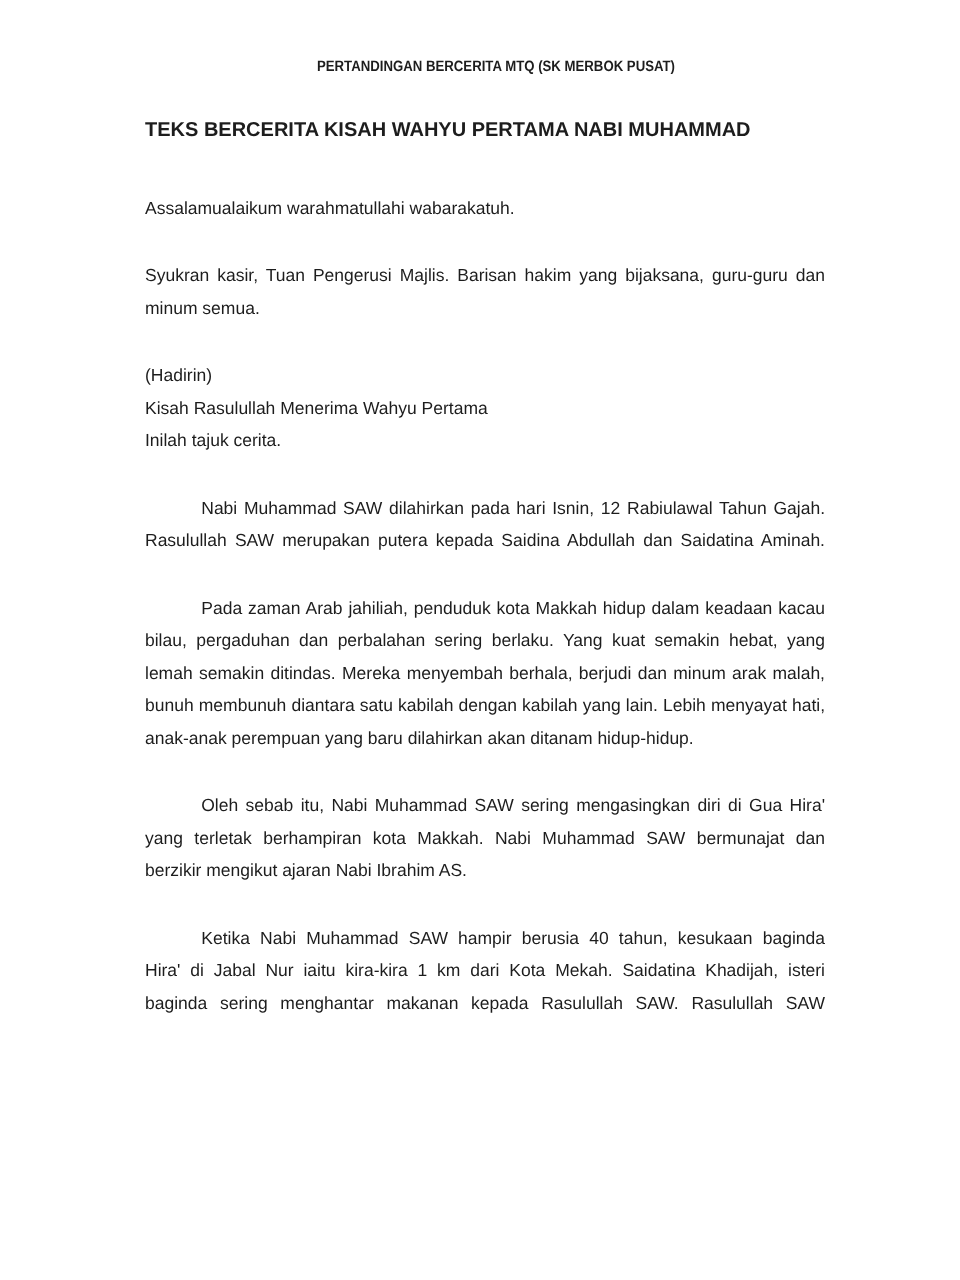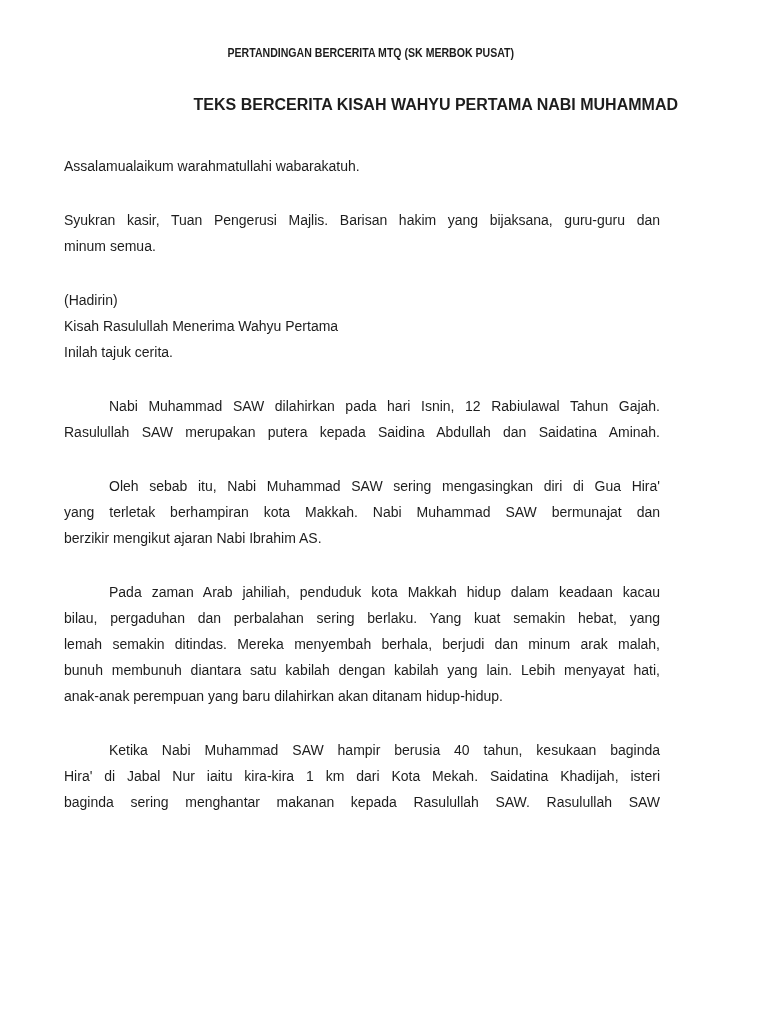--- a/index.html
+++ b/index.html
@@ -11,38 +11,38 @@
     width: 768px;
     height: 1024px;
     font-family: "Liberation Sans", sans-serif;
     color: #1d1d1d;
     overflow: hidden;
   }
   .page {
     box-sizing: border-box;
     width: 768px;
     height: 1024px;
-    padding: 46px 90px 0 64px;
+    padding: 46px 90px 0 116px;
     background: #ffffff;
   }
   .doc-header {
     text-align: center;
     font-size: 12px;
     font-weight: bold;
     line-height: 15px;
     white-space: nowrap;
   }
   .doc-header .condense {
     display: inline-block;
     transform: scaleX(0.88);
     transform-origin: center;
     letter-spacing: 0px;
   }
   .doc-title {
-    text-align: right;
+    text-align: left;
     font-size: 16px;
     font-weight: bold;
     line-height: 20px;
     margin: 34px 0 38px 0;
     white-space: nowrap;
   }
   .para {
     font-size: 14px;
     line-height: 26px;
     margin: 0 18px 28px 0;
@@ -88,31 +88,31 @@
     <div class="line left">Inilah tajuk cerita.</div>
   </div>
 
   <div class="para">
     <div class="line ind">Nabi Muhammad SAW dilahirkan pada hari Isnin, 12 Rabiulawal Tahun Gajah.</div>
     <div class="line">Rasulullah SAW merupakan putera kepada Saidina Abdullah dan Saidatina Aminah.</div>
   </div>
 
 
   <div class="para">
-    <div class="line ind">Oleh sebab itu, Nabi Muhammad SAW sering mengasingkan diri di Gua Hira'</div>
-    <div class="line">yang terletak berhampiran kota Makkah. Nabi Muhammad SAW bermunajat dan</div>
-    <div class="line end">berzikir mengikut ajaran Nabi Ibrahim AS.</div>
-  </div>
-
-  <div class="para">
     <div class="line ind">Pada zaman Arab jahiliah, penduduk kota Makkah hidup dalam keadaan kacau</div>
     <div class="line">bilau, pergaduhan dan perbalahan sering berlaku. Yang kuat semakin hebat, yang</div>
     <div class="line">lemah semakin ditindas. Mereka menyembah berhala, berjudi dan minum arak malah,</div>
     <div class="line">bunuh membunuh diantara satu kabilah dengan kabilah yang lain. Lebih menyayat hati,</div>
     <div class="line end">anak-anak perempuan yang baru dilahirkan akan ditanam hidup-hidup.</div>
+  </div>
+
+  <div class="para">
+    <div class="line ind">Oleh sebab itu, Nabi Muhammad SAW sering mengasingkan diri di Gua Hira'</div>
+    <div class="line">yang terletak berhampiran kota Makkah. Nabi Muhammad SAW bermunajat dan</div>
+    <div class="line end">berzikir mengikut ajaran Nabi Ibrahim AS.</div>
   </div>
 
   <div class="para">
     <div class="line ind">Ketika Nabi Muhammad SAW hampir berusia 40 tahun, kesukaan baginda</div>
     <div class="line">Hira' di Jabal Nur iaitu kira-kira 1 km dari Kota Mekah. Saidatina Khadijah, isteri</div>
     <div class="line">baginda sering menghantar makanan kepada Rasulullah SAW. Rasulullah SAW</div>
   </div>
 
 </div>
 

